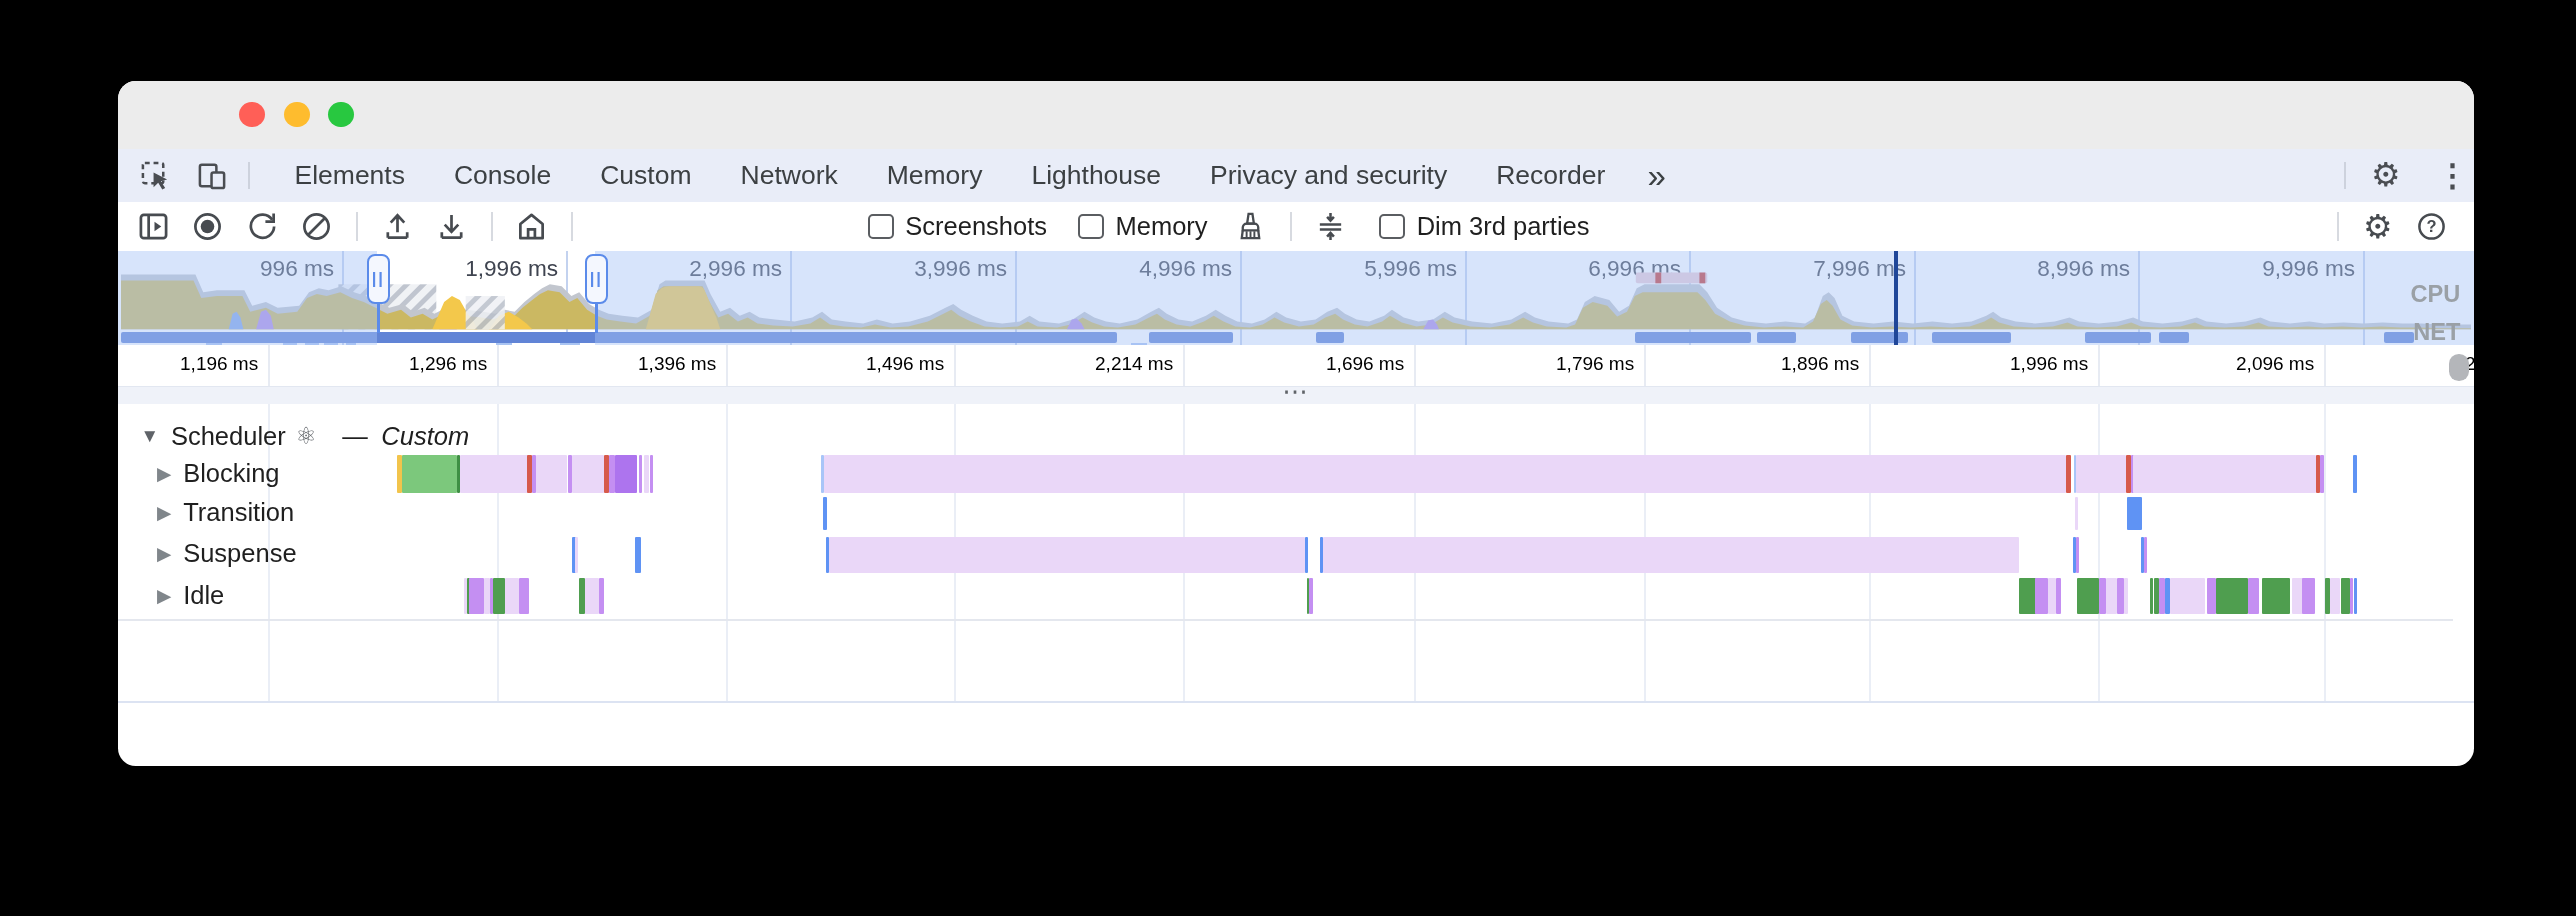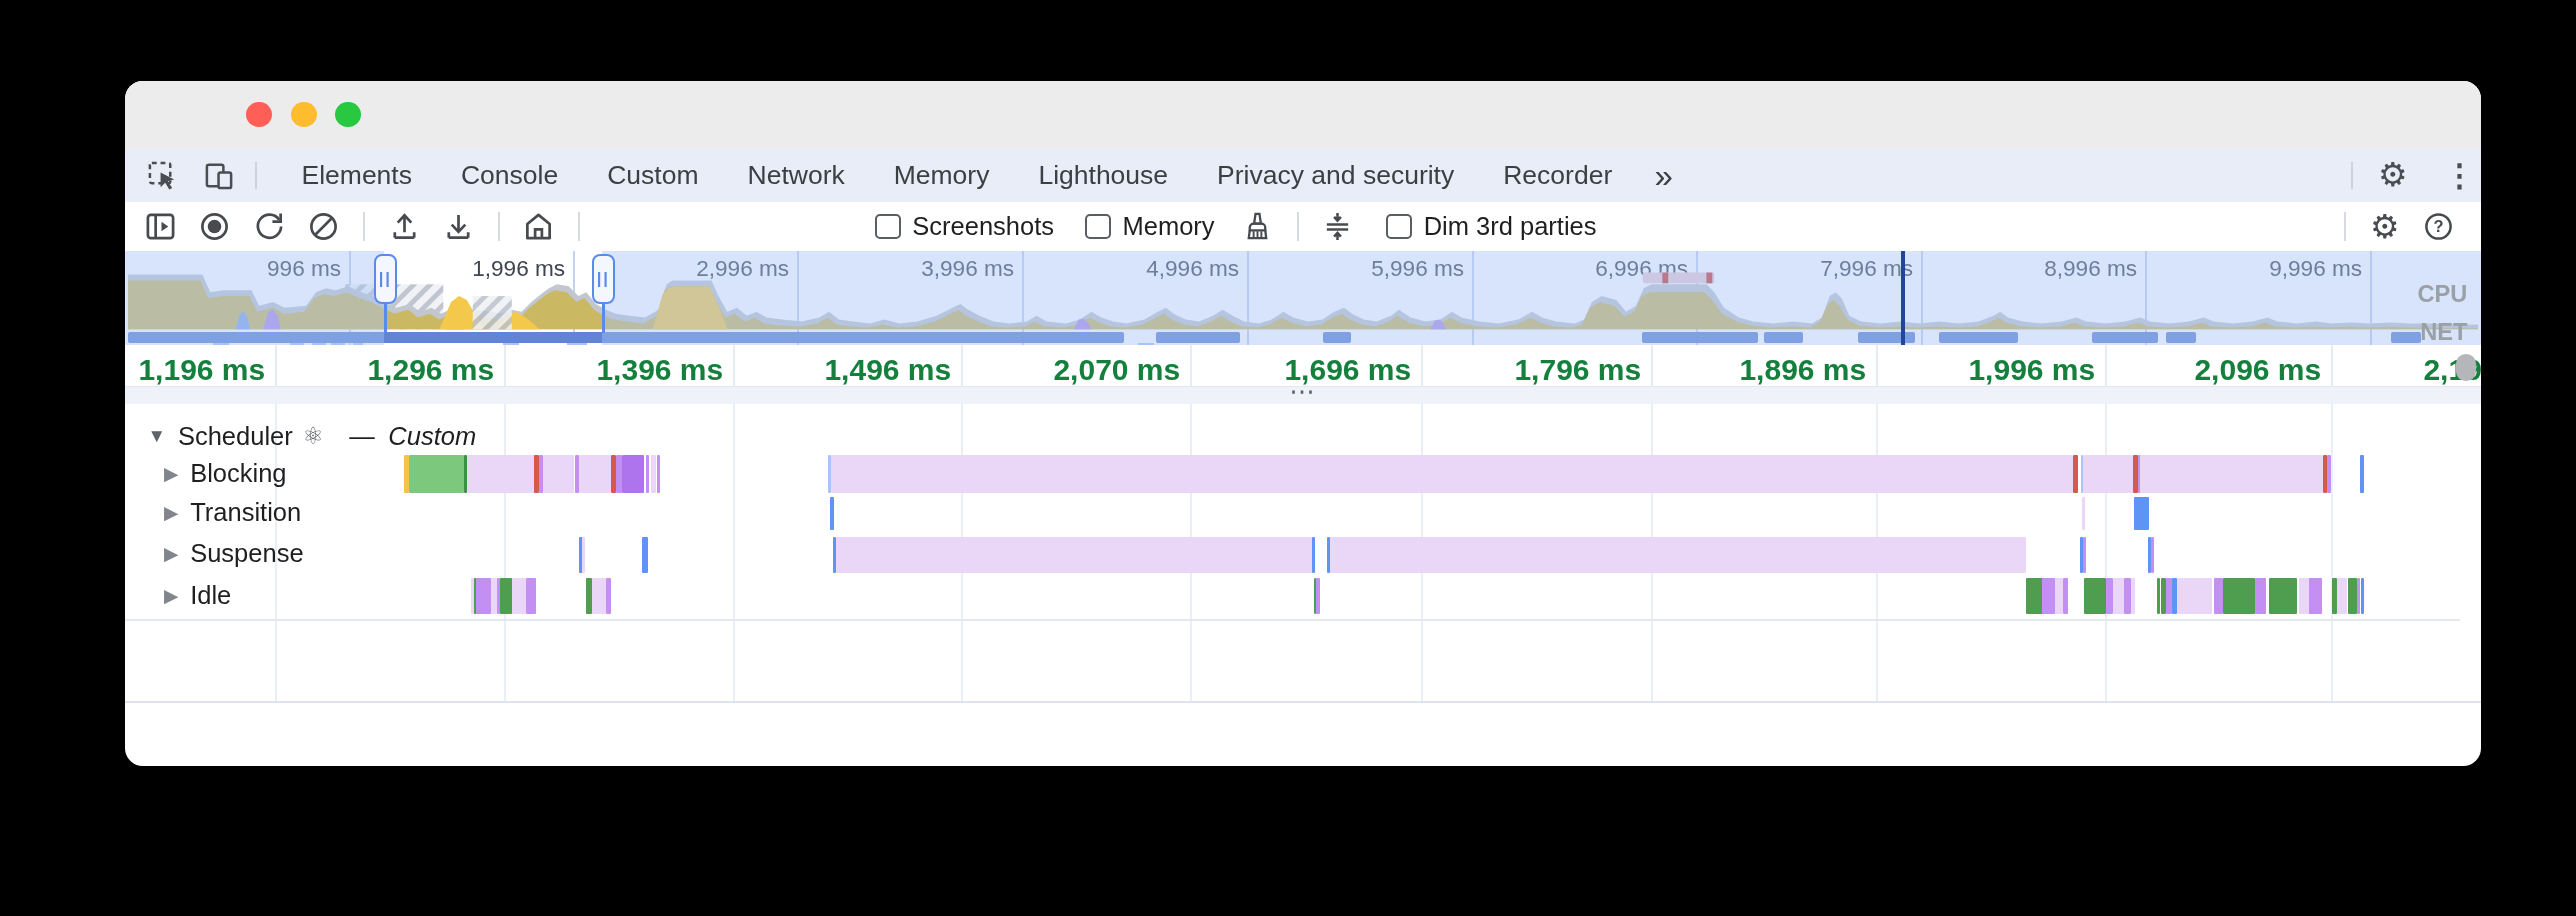--- a/index.html
+++ b/index.html
@@ -1,18 +1,18 @@
 <!DOCTYPE html>
 <html><head>
 <meta charset="utf-8">
 <style>
   html,body{margin:0;padding:0;background:#000;}
   #stage{position:relative;width:2576px;height:917px;background:#000;overflow:hidden;
          font-family:"Liberation Sans",sans-serif;-webkit-font-smoothing:antialiased;}
-  #win{position:absolute;left:125px;top:81px;width:2356px;height:685px;background:#fff;
+  #win{position:absolute;left:118px;top:81px;width:2356px;height:685px;background:#fff;
        border-radius:17.7px;overflow:hidden;box-shadow:0 23.6px 69px rgba(0,0,0,.65);}
   
   #titlebar{position:absolute;left:0;top:0;width:100%;height:68px;background:#ececec;border-bottom:1px solid #d9d9d9;}
   .light{position:absolute;top:20.6px;width:25.5px;height:25.5px;border-radius:50%;}
   
   #tabbar{position:absolute;left:0;top:68px;width:100%;height:53px;background:#e9edf8;display:flex;align-items:center;}
   .tbicon{position:absolute;top:10.8px;width:31px;height:31px;color:#4a4d52;}
   .vdiv{position:absolute;top:12.8px;width:2px;height:27.5px;background:#cdd2dd;}
   #tabs{position:absolute;left:152px;top:0;height:53px;display:flex;align-items:stretch;}
   .tab{position:relative;display:flex;align-items:center;padding:0 24.5px;font-size:26.5px;color:#3c4043;cursor:default;white-space:nowrap;}
@@ -33,21 +33,21 @@
   .netmini{position:absolute;top:92px;height:5.9px;background:#a9c4f2;}
   .dim{position:absolute;top:0;height:94px;background:rgba(167,196,246,.45);}
   #playhead{position:absolute;top:0;width:3.9px;height:94px;background:#1f4699;}
   .handle{position:absolute;top:2.9px;width:18.7px;height:46px;background:#f4f7fe;border:2.5px solid #5b8bea;border-radius:7.9px;
           display:flex;align-items:center;justify-content:center;font-size:16.7px;color:#5b8bea;letter-spacing:2px;font-weight:bold;}
   .stem{position:absolute;top:49px;width:2.9px;height:33px;background:#5b8bea;}
   .ovside{position:absolute;right:13.7px;font-size:23.6px;font-weight:bold;color:#9aa0a6;}
   
   #ruler{position:absolute;left:0;top:264px;width:2356px;height:41px;background:#fff;overflow:hidden;}
   .rtickline{position:absolute;top:0;width:2px;height:41px;background:#e7ebf3;}
-  .rlabel{position:absolute;top:7.9px;font-size:30px;color:#15803d;transform:translateX(-100%);padding-right:9.8px;white-space:nowrap;font-weight:bold;}
+  .rlabel{position:absolute;top:7.9px;font-size:19px;color:#000000;transform:translateX(-100%);padding-right:9.8px;white-space:nowrap;}
   #vthumb{position:absolute;left:2331px;top:8.8px;width:19.6px;height:26.5px;border-radius:9.8px;background:#b4b6ba;}
   
   #sepstrip{position:absolute;left:0;top:305px;width:100%;height:17.7px;background:#eff2f9;border-top:1px solid #e2e7f1;border-bottom:1px solid #e2e7f1;
             display:flex;align-items:center;justify-content:center;}
   #sepdots{font-size:25.5px;color:#5f6368;line-height:9.8px;letter-spacing:2px;margin-top:-7.9px;}
   
   #tracks{position:absolute;left:0;top:323px;width:2356px;height:298px;background:#fff;overflow:hidden;}
   .gline{position:absolute;top:0;width:2px;height:297px;background:#eaeef6;}
   #lanebound{position:absolute;left:0;top:215px;width:2335px;height:2px;background:#e4e7ee;}
   .rowlabel{position:absolute;display:flex;align-items:center;font-size:25.5px;color:#1f1f1f;white-space:nowrap;}
@@ -278,21 +278,21 @@
     <div id="ruler">
         <div class="rtickline" style="left: 150px;"></div>
         <div class="rlabel" style="left: 150px;">1,196 ms</div>
         <div class="rtickline" style="left: 379px;"></div>
         <div class="rlabel" style="left: 379px;">1,296 ms</div>
         <div class="rtickline" style="left: 608px;"></div>
         <div class="rlabel" style="left: 608px;">1,396 ms</div>
         <div class="rtickline" style="left: 836px;"></div>
         <div class="rlabel" style="left: 836px;">1,496 ms</div>
         <div class="rtickline" style="left: 1065px;"></div>
-        <div class="rlabel" style="left: 1065px;">2,070 ms</div>
+        <div class="rlabel" style="left: 1065px;">2,214 ms</div>
         <div class="rtickline" style="left: 1296px;"></div>
         <div class="rlabel" style="left: 1296px;">1,696 ms</div>
         <div class="rtickline" style="left: 1526px;"></div>
         <div class="rlabel" style="left: 1526px;">1,796 ms</div>
         <div class="rtickline" style="left: 1751px;"></div>
         <div class="rlabel" style="left: 1751px;">1,896 ms</div>
         <div class="rtickline" style="left: 1980px;"></div>
         <div class="rlabel" style="left: 1980px;">1,996 ms</div>
         <div class="rtickline" style="left: 2206px;"></div>
         <div class="rlabel" style="left: 2206px;">2,096 ms</div>

